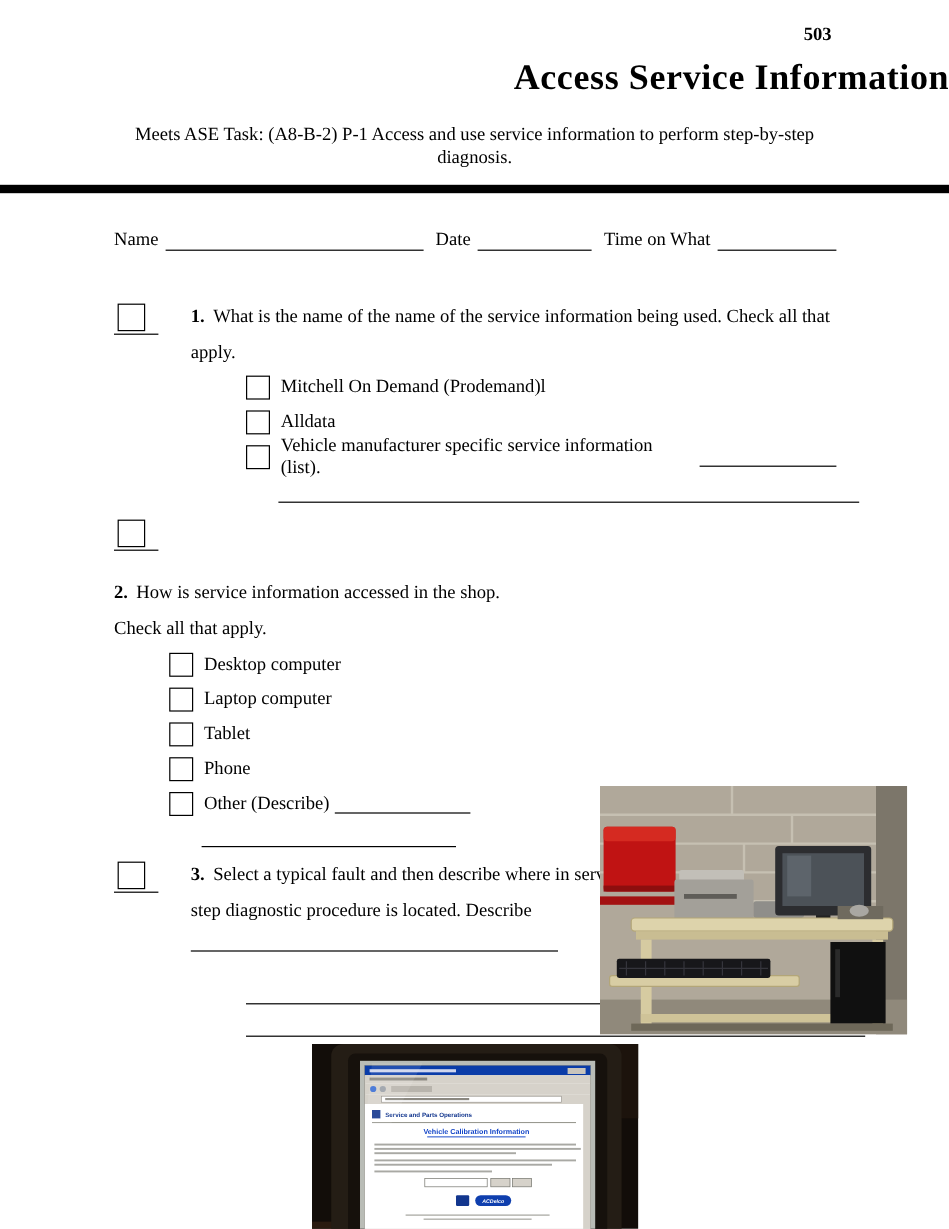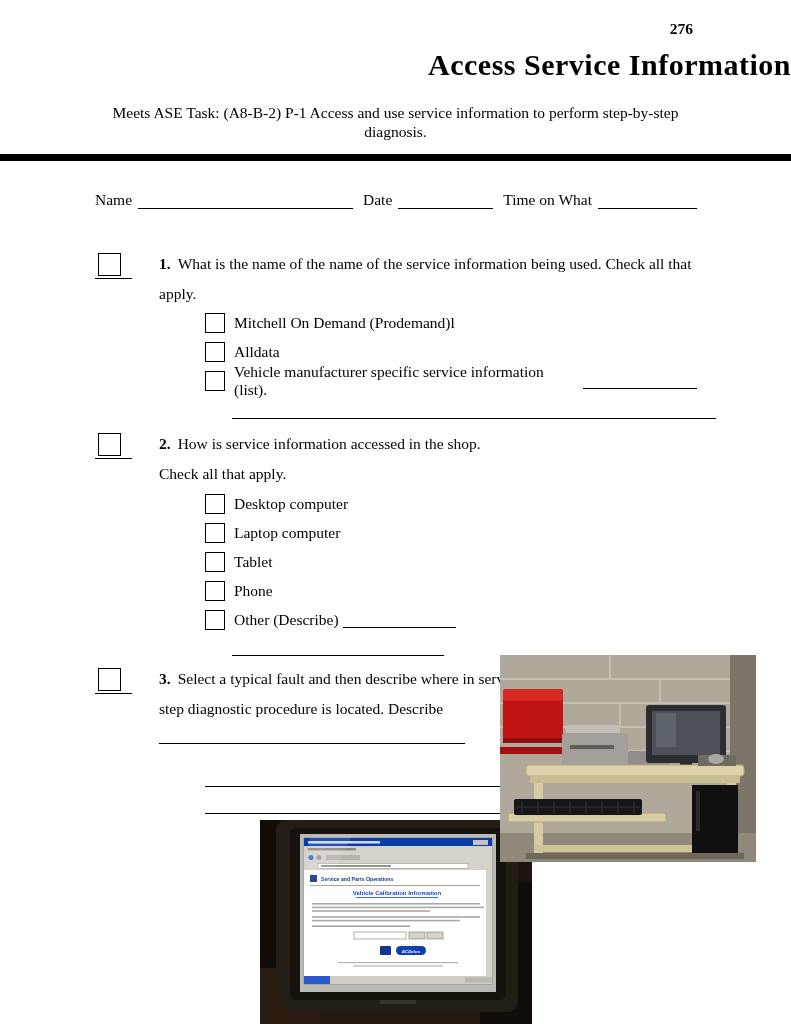--- a/index.html
+++ b/index.html
@@ -19,21 +19,21 @@
   .form-line2{margin-top:17px;}
   .lbl{font-weight:normal;white-space:nowrap;}
   .blank{display:inline-block;border-bottom:1.3px solid #000;height:16px;}
   .gap6{margin-left:6px;} .gap10{margin-left:10px;}
   .b215{width:215px;} .b95{width:95px;} .b80{width:80px;flex:1 1 auto;}
   .b132{width:132px;} .b122{width:122px;}
   .eval-num{font-weight:bold;margin-left:17px;}
 
   
   .question{display:flex;align-items:flex-start;gap:20px;}
-  .q1{margin-top:40px;} .q2{margin-top:10px;} .q3{margin-top:8px;}
+  .q1{margin-top:40px;} .q2{margin-top:10px;flex-direction:column;} .q3{margin-top:8px;}
   .qbox{width:37px;height:27px;border-bottom:1.6px solid #000;position:relative;flex:none;margin-right:7px;margin-top:2px;}
   .qsquare{position:absolute;left:3px;bottom:2px;width:21px;height:21px;border:1.8px solid #000;background:#fff;}
   .qbody{flex:1 1 auto;min-width:0;}
   .qtext{line-height:1.95;}
   .qnum{font-weight:bold;margin-right:7px;}
   .narrow{width:352px;flex:none;}
   .options{margin:4px 0 0 46px;}
   .option{display:flex;align-items:center;height:20px;margin-bottom:9px;}
   .cb{width:18px;height:18px;border:1.7px solid #000;background:#fff;flex:none;margin-right:9px;}
   .opt-blank{height:14px;align-self:flex-end;margin:0 0 2px 4px;}
@@ -43,21 +43,21 @@
   .q3-lines{margin-top:6px;}
   .q3-lines .line{margin-left:46px;width:516px;height:26px;border-bottom:1.3px solid #000;}
 
   
   .photo-workstation{position:absolute;top:464px;left:500px;width:256px;height:207px;}
   .photo-crt{display:block;margin:6px auto 0;width:272px;height:205px;}
 </style>
 </head>
 <body>
 
-<div class="page-number">276</div>
+<div class="page-number">503</div>
 
 <h1 class="title">Access Service Information</h1>
 <div class="subtitle">
   <div>Meets ASE Task:  (A8-B-2) P-1  Access and use service information to perform step-by-step</div>
   <div>diagnosis.</div>
 </div>
 <div class="rule"></div>
 
 <div class="content">
 

